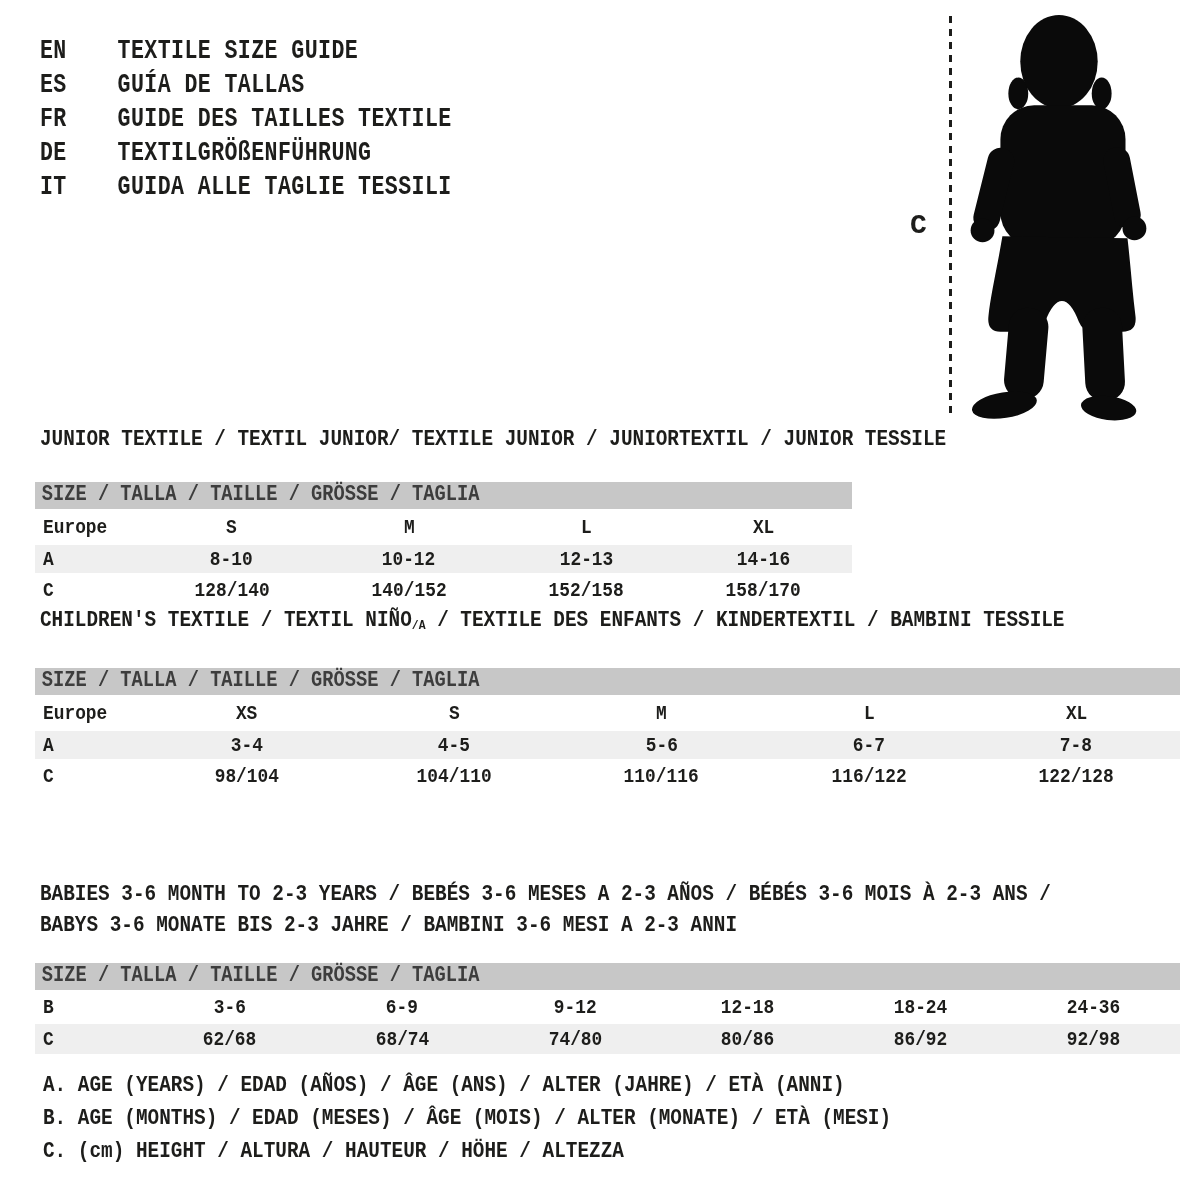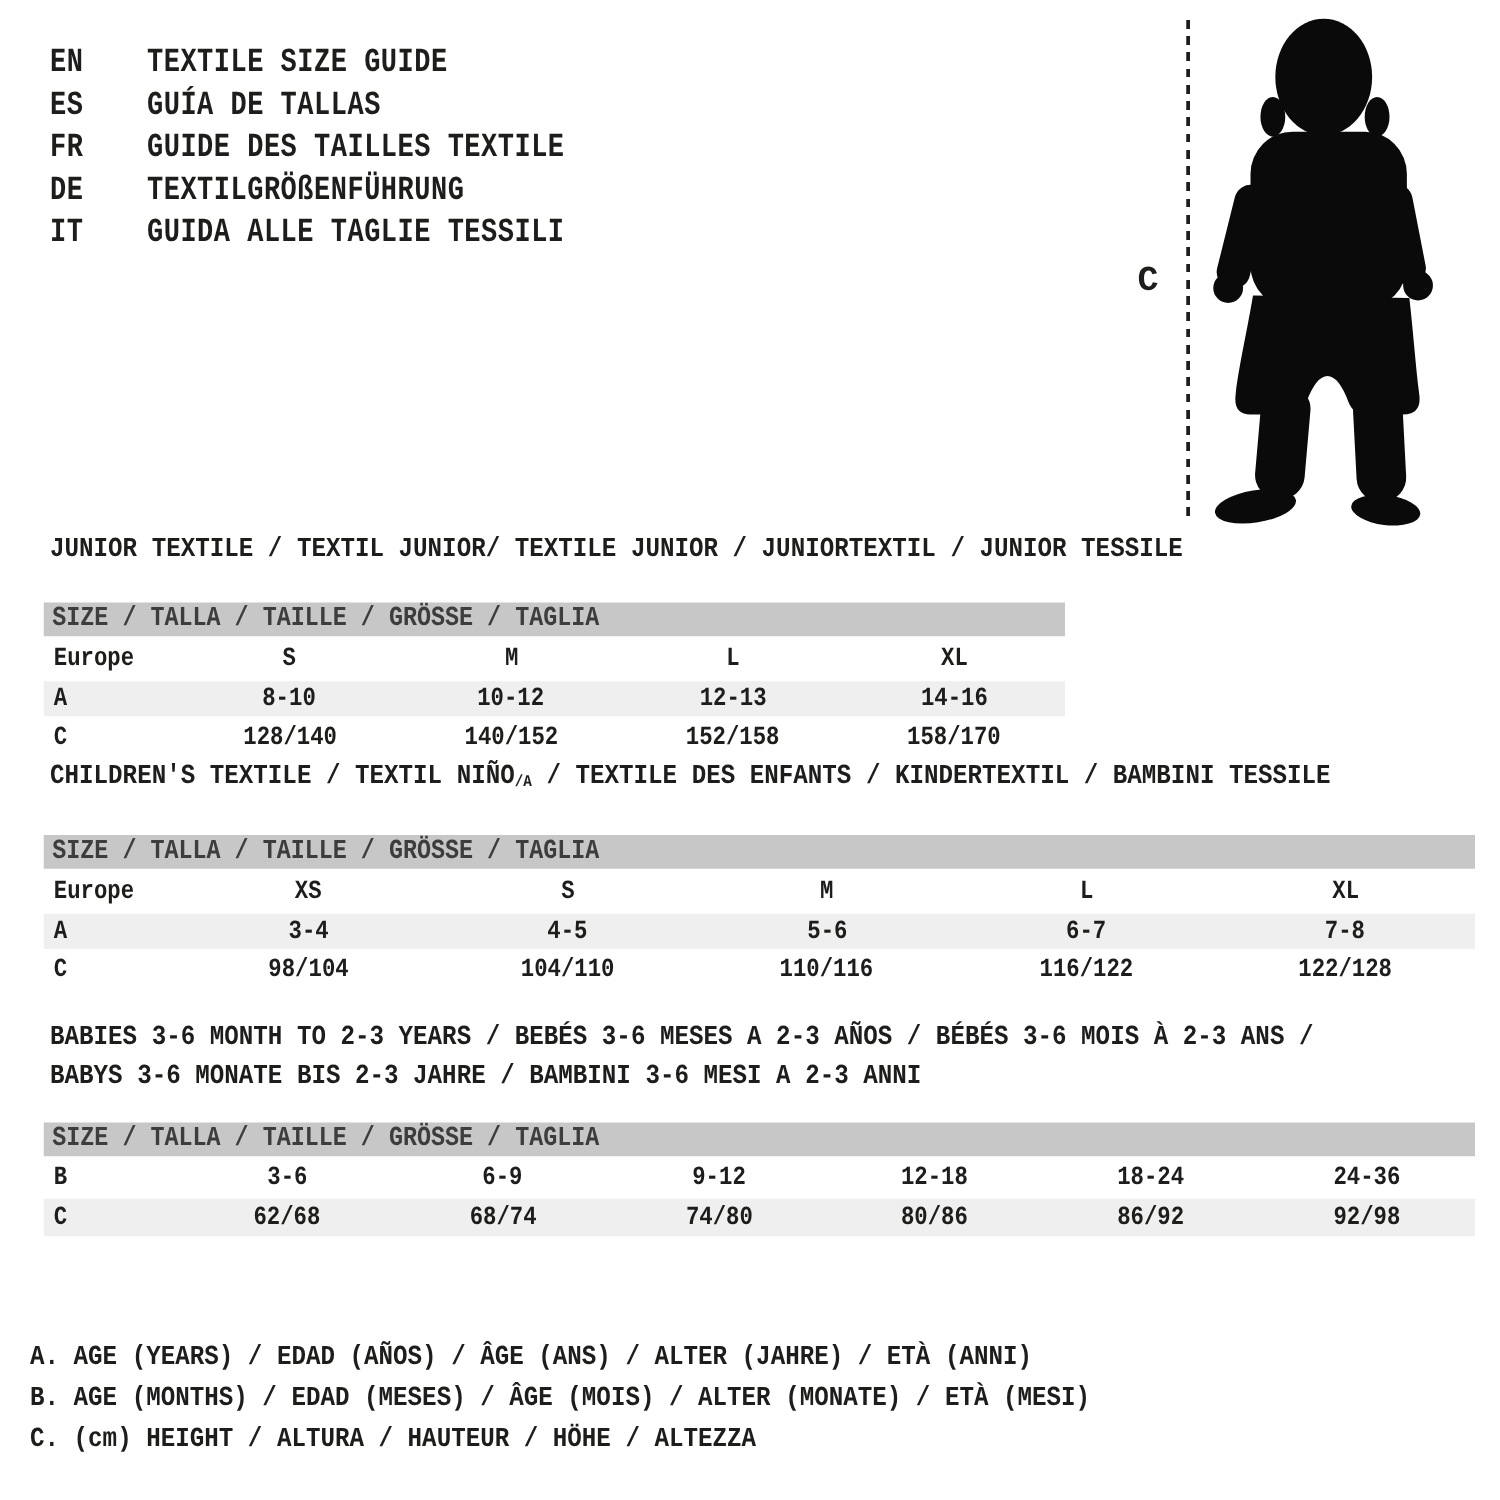--- a/index.html
+++ b/index.html
@@ -19,41 +19,41 @@
   
   .dash-line{position:absolute;left:949px;top:16px;width:3px;height:400px;
     background:repeating-linear-gradient(to bottom,#1d1d1b 0 7px,transparent 7px 13px);}
   .c-label{position:absolute;left:910px;top:210px;font-size:28px;font-weight:bold;}
   .toddler{position:absolute;left:962px;top:10px;width:190px;height:412px;}
 
   
   .section{position:absolute;left:35px;}
   #sec-junior{top:428px;width:817px;}
   #sec-children{top:609px;width:1145px;}
-  #sec-babies{top:814px;width:1145px;}
+  #sec-babies{top:879px;width:1145px;}
   .sec-title{font-size:22px;font-weight:bold;line-height:24px;margin:0 0 30px 5px;
     transform:scaleX(.88);transform-origin:0 0;white-space:nowrap;}
   #sec-babies .sec-title{margin-bottom:22px;}
   #sec-babies .title-line{line-height:31px;}
   .sub{font-size:13px;vertical-align:-3px;}
   .size-bar{height:27px;background:#c7c7c7;display:flex;overflow:visible;}
   .size-bar span{padding-left:8px;font-size:22px;font-weight:bold;color:#3d3d3d;
     transform:scaleX(.85);transform-origin:0 0;white-space:nowrap;display:inline-block;}
   .trow{display:flex;align-items:center;}
   .trow.stripe{background:#efefef;}
   .row-0{height:36px;}.row-1{height:28px;}.row-2{height:34px;}
   #sec-babies .row-0{height:34px;}
   #sec-babies .row-1{height:30px;}
   .cell-label{flex:0 0 100px;padding-left:8px;font-weight:bold;font-size:21px;}
   .cell-label span{display:inline-block;transform:scaleX(.85);transform-origin:0 0;}
   .cell{flex:1;text-align:center;font-weight:bold;font-size:21px;}
   .cell span{display:inline-block;transform:scaleX(.85);}
 
   
-  .legend{position:absolute;left:24px;top:1069px;}
+  .legend{position:absolute;left:43px;top:1069px;}
   .legend-line{font-size:22px;font-weight:bold;line-height:33px;
     transform:scaleX(.88);transform-origin:0 0;white-space:nowrap;}
 </style>
 </head>
 <body>
 
 <div class="page">
 
   <div class="lang-block">
       <div class="lang-row">

